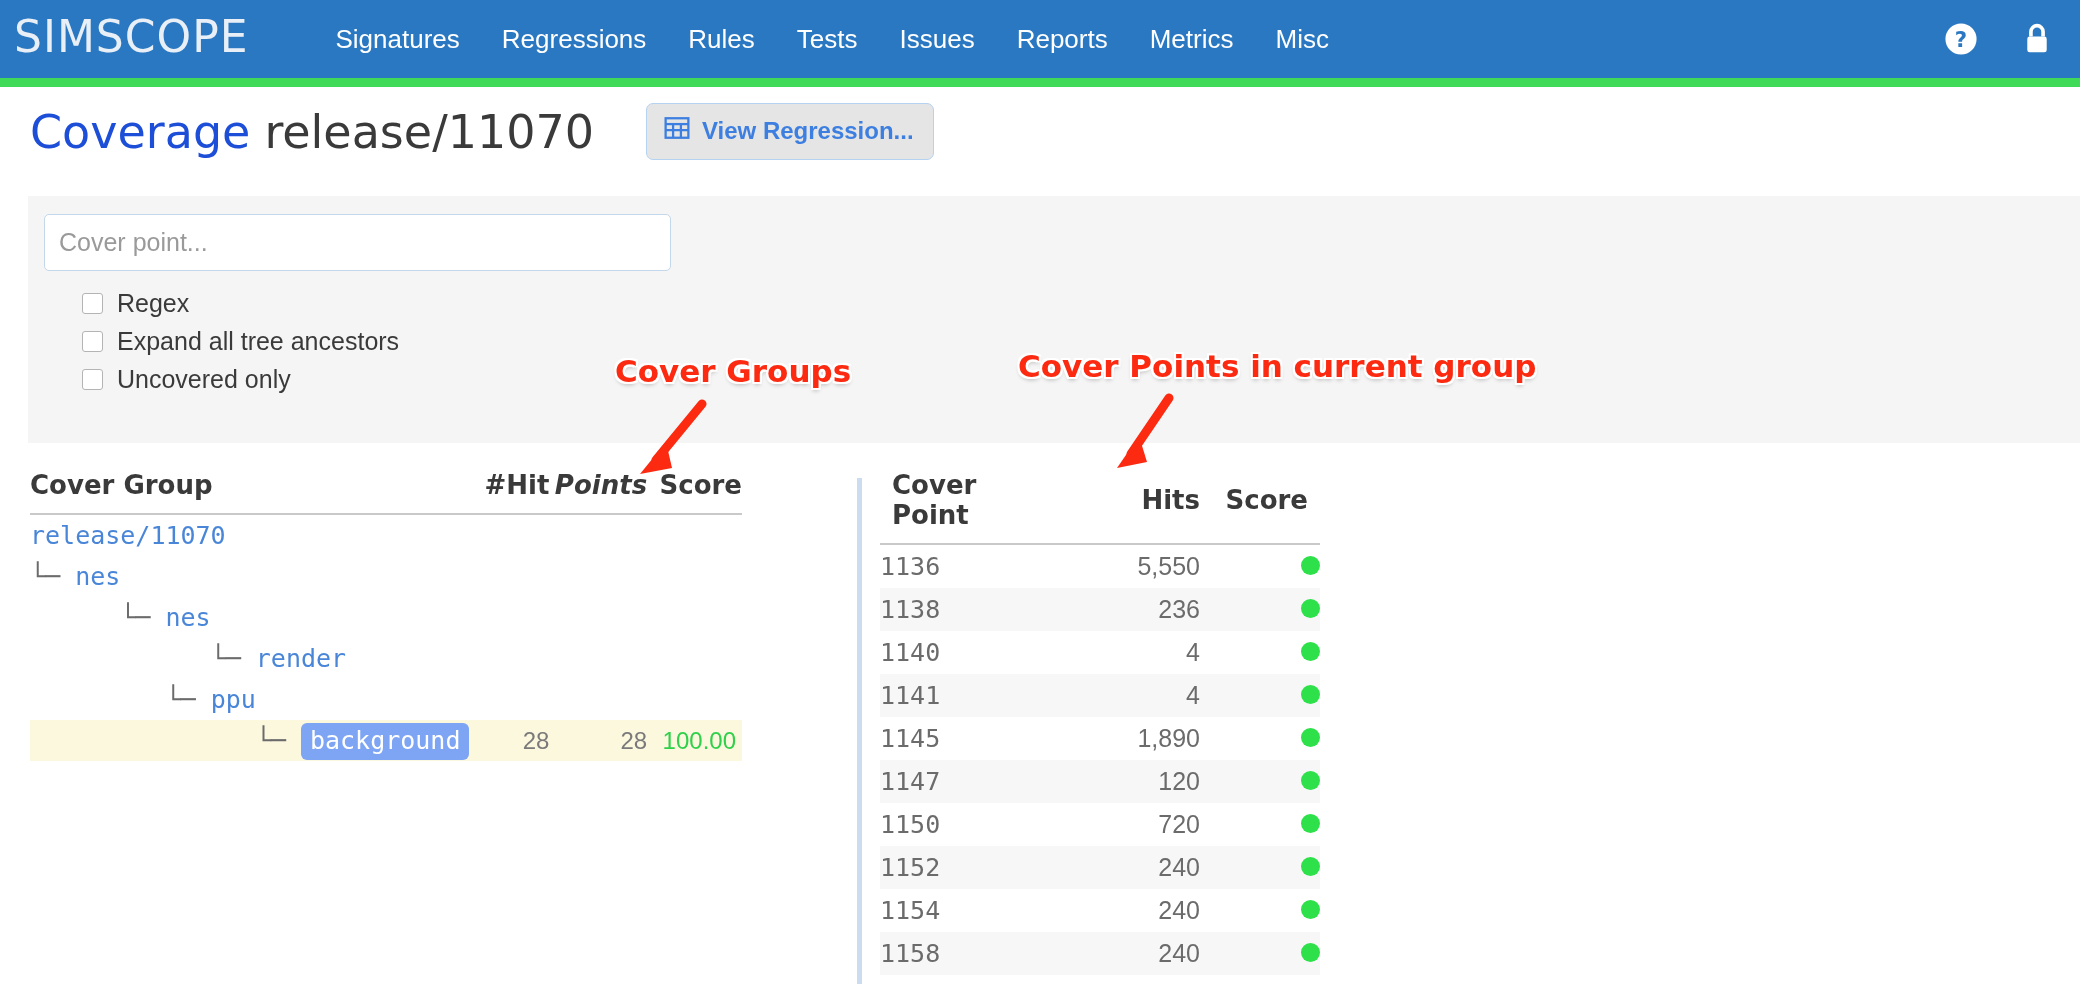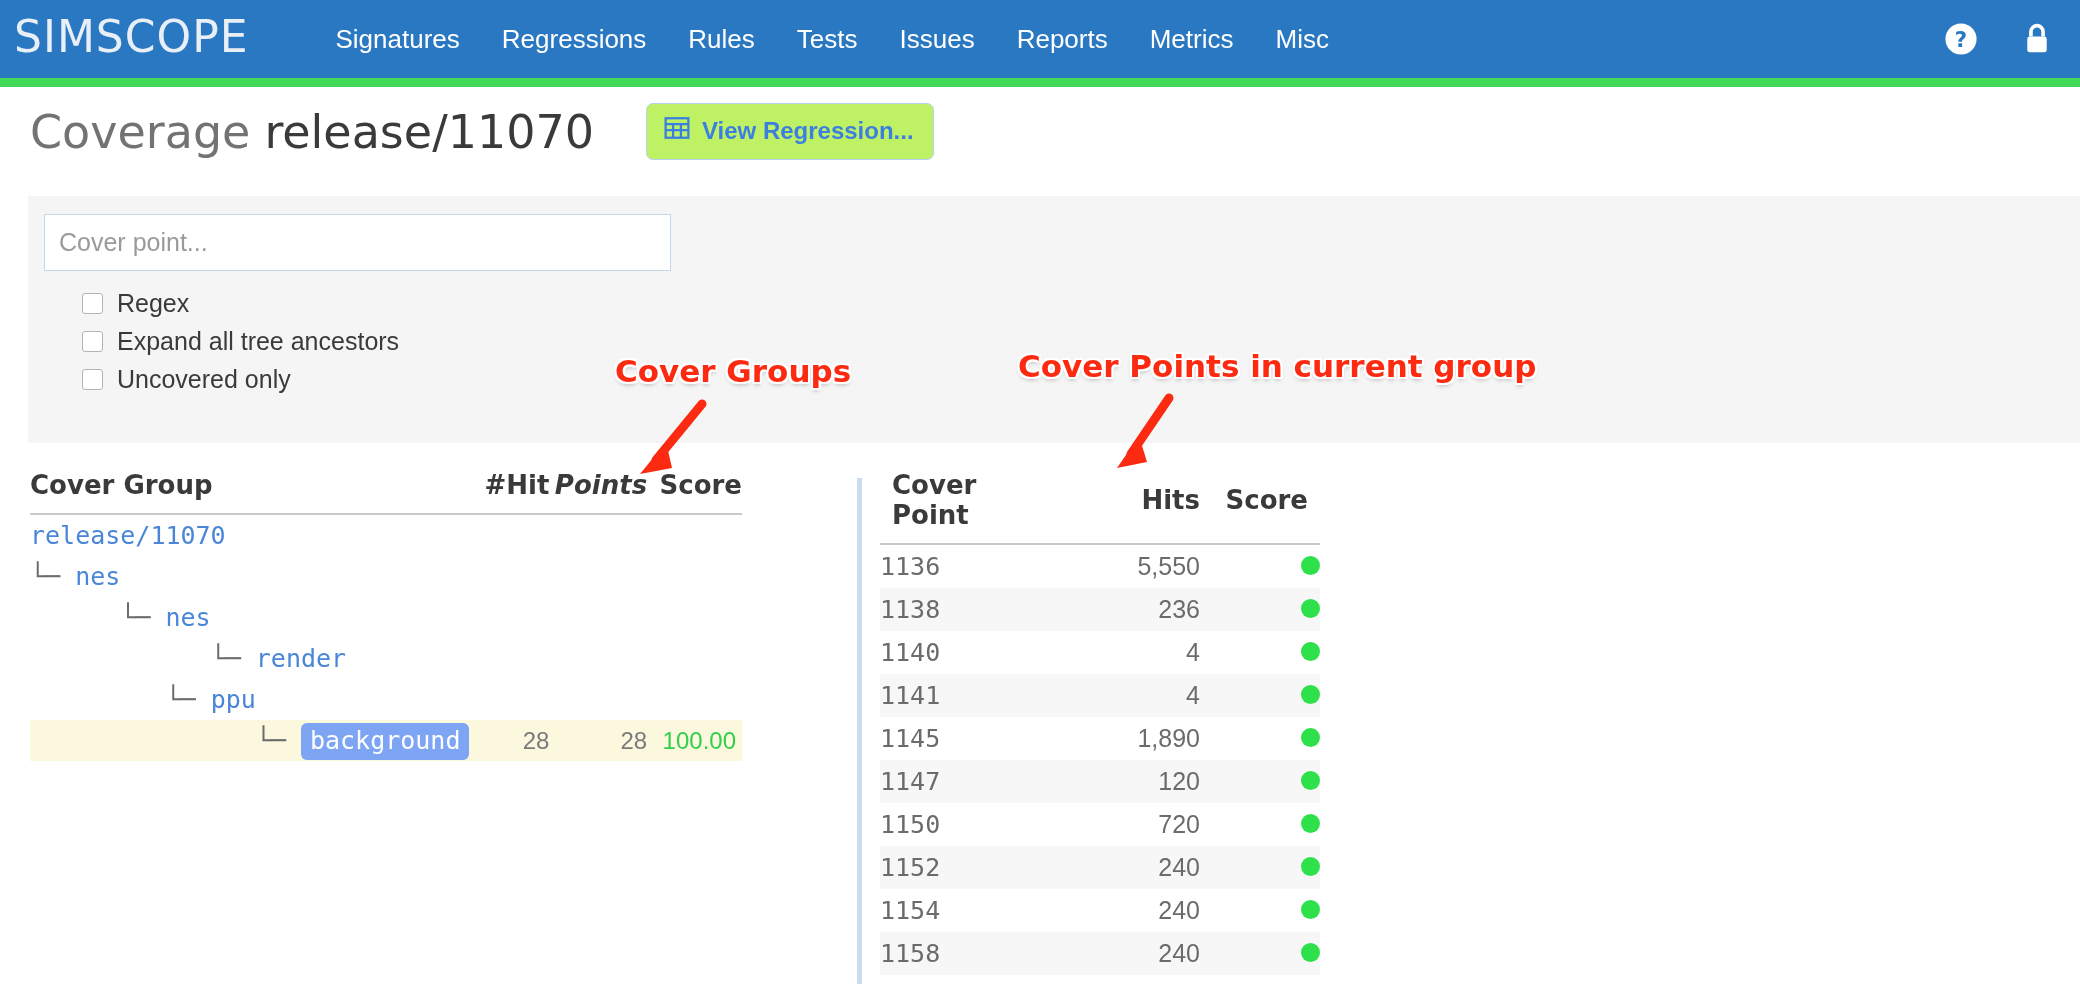--- a/index.html
+++ b/index.html
@@ -47,32 +47,32 @@
     width: 2080px; height: 9px;
     background: #40d958;
   }
 
   
   .title-row {
     position: absolute; top: 103px; left: 30px;
     display: flex; align-items: center;
   }
   .title-main {
-    font-size: 46px; color: #737373; font-weight: 400;
+    font-size: 46px; color: #1d4ed8; font-weight: 400;
     font-family: "DejaVu Sans", sans-serif;
   }
   .title-sub {
     font-size: 46px; color: #3a3a3a; font-weight: 400; margin-left: 14px;
     font-family: "DejaVu Sans", sans-serif;
   }
   .btn-outline {
     margin-left: 52px;
     border: 1px solid #b5d2f0;
     border-radius: 7px;
-    background: #bef264;
+    background: #e5e5e5;
     color: #3d7fe0;
     font-size: 24px;
     font-weight: bold;
     padding: 11px 19px 12px 17px;
     display: flex; align-items: center; gap: 12px;
     cursor: pointer;
     white-space: nowrap;
   }
 
   
@@ -80,21 +80,21 @@
     position: absolute; top: 196px; left: 28px;
     width: 2052px; height: 247px;
     background: #f5f5f5;
     padding: 18px 0 0 16px;
   }
   .filter-label { font-size: 25px; color: #3a3a3a; margin: 0 0 12px 2px; }
   .filter-input {
     display: block;
     width: 627px; height: 57px;
     border: 1px solid #c3d8ea;
-    border-radius: 0;
+    border-radius: 5px;
     background: #ffffff;
     font-size: 25px;
     color: #333;
     padding: 0 14px;
     outline: none;
     font-family: "Liberation Sans", sans-serif;
   }
   .filter-input::placeholder { color: #9a9a9a; }
   .checks { margin-top: 13px; }
   .check-row { display: flex; align-items: center; height: 38px; cursor: pointer; }

